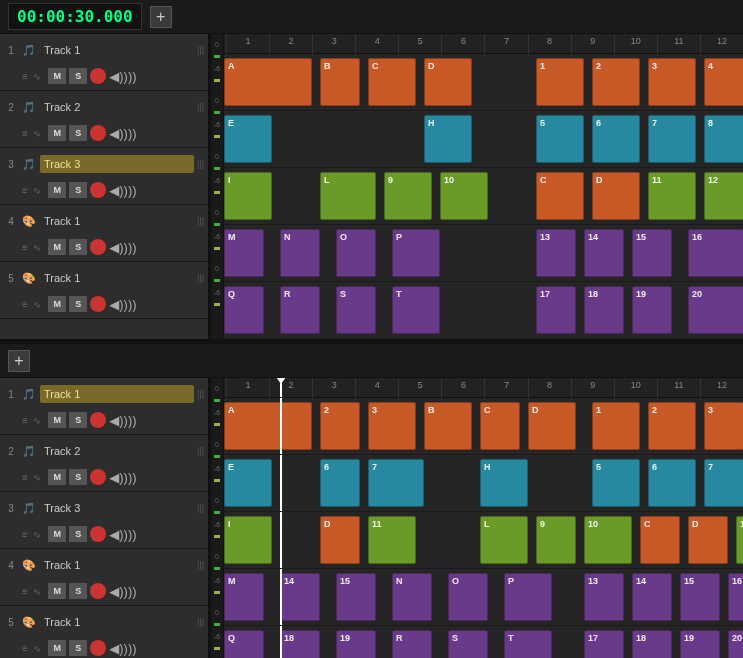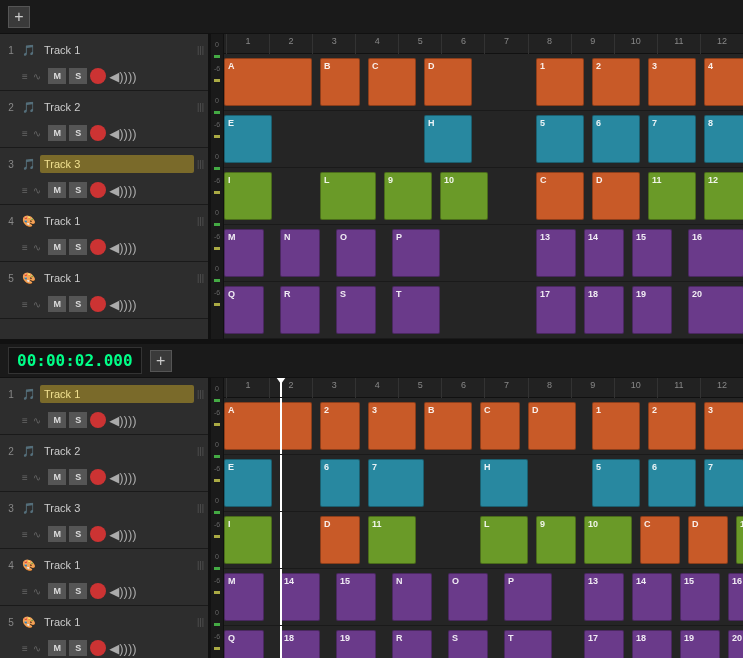--- a/index.html
+++ b/index.html
@@ -210,20 +210,21 @@
     .sequencer + .sequencer {
       border-top: 3px solid #111;
     }
   </style>
 </head>
 <body>
 
 <div id="app">
     <div class="sequencer">
       <div class="top-bar">
+    <div class="timecode">00:00:30.000</div>
     <div class="add-btn">+</div>
   </div>
       <div class="main-content">
         <div class="tracks-panel">
           <div class="track-row">
       <div class="track-header">
         <span class="track-num">1</span>
         <span class="track-icon">🎵</span>
         <input class="track-name inactive" value="Track 1" style="">
         <span style="margin-left:auto; display:flex; gap:2px;">
@@ -419,21 +420,20 @@
                 <div style="position: absolute; left: 408px; width: 40px; top: 4px; height: 48px; background: rgb(106, 58, 138); border-radius: 2px; padding: 2px 3px; font-size: 9px; font-weight: bold; color: rgba(255, 255, 255, 0.9); overflow: hidden; border: 1px solid rgba(0, 0, 0, 0.3);">19</div>
                 <div style="position: absolute; left: 464px; width: 56px; top: 4px; height: 48px; background: rgb(106, 58, 138); border-radius: 2px; padding: 2px 3px; font-size: 9px; font-weight: bold; color: rgba(255, 255, 255, 0.9); overflow: hidden; border: 1px solid rgba(0, 0, 0, 0.3);">20</div>
               </div>
             </div>
           </div>
         </div>
       </div>
     </div>
     <div class="sequencer">
       <div class="top-bar">
-    <div class="timecode">00:00:02.000</div>
     <div class="add-btn">+</div>
   </div>
       <div class="main-content">
         <div class="tracks-panel">
           <div class="track-row">
       <div class="track-header">
         <span class="track-num">1</span>
         <span class="track-icon">🎵</span>
         <input class="track-name active" value="Track 1" style="">
         <span style="margin-left:auto; display:flex; gap:2px;">

